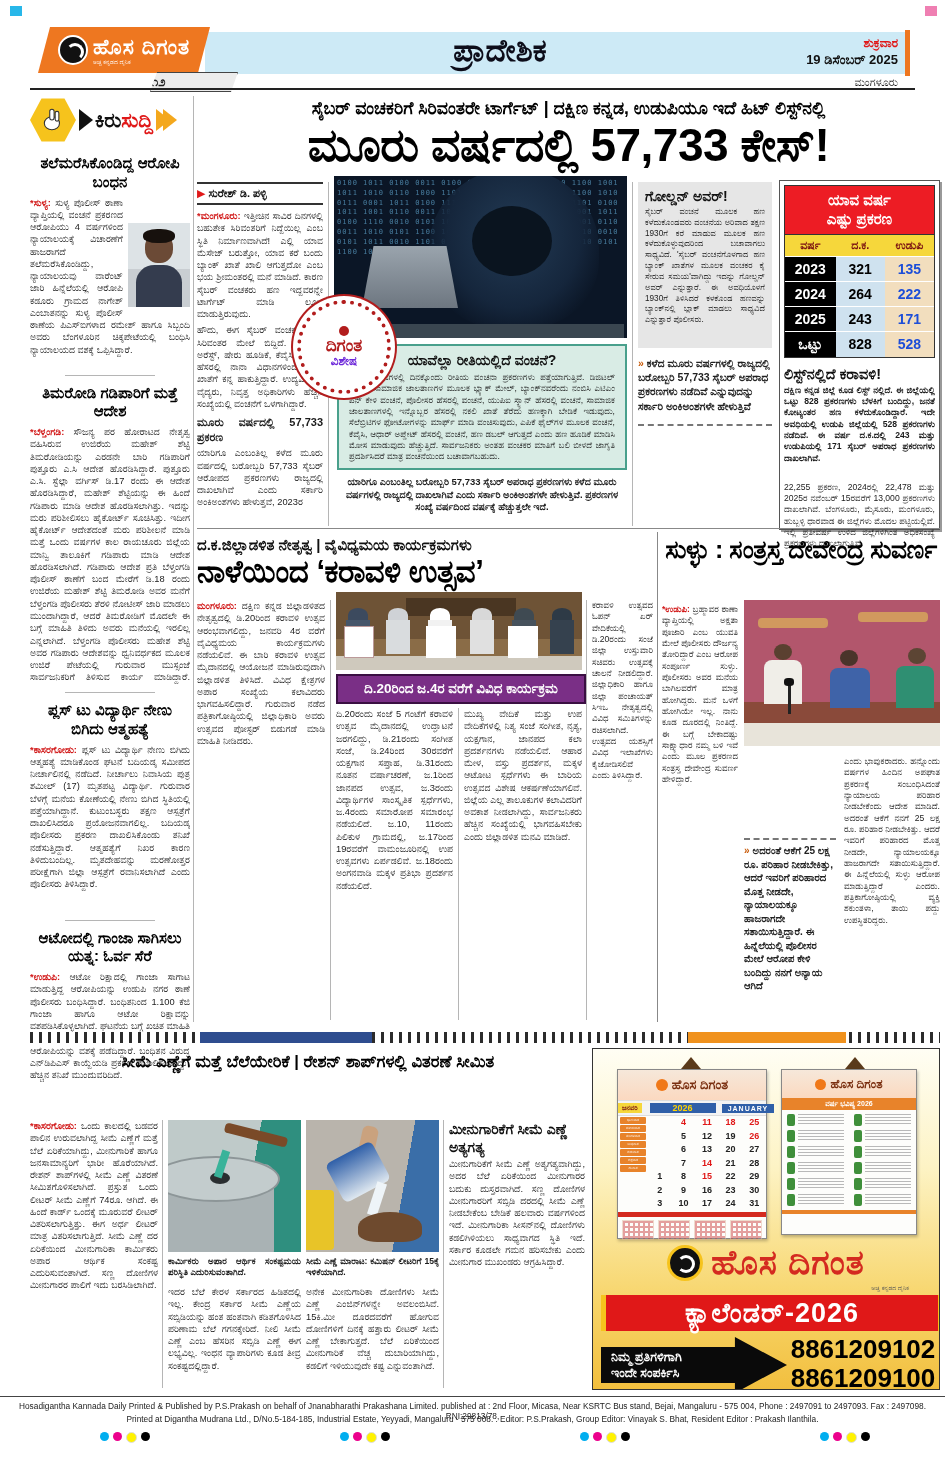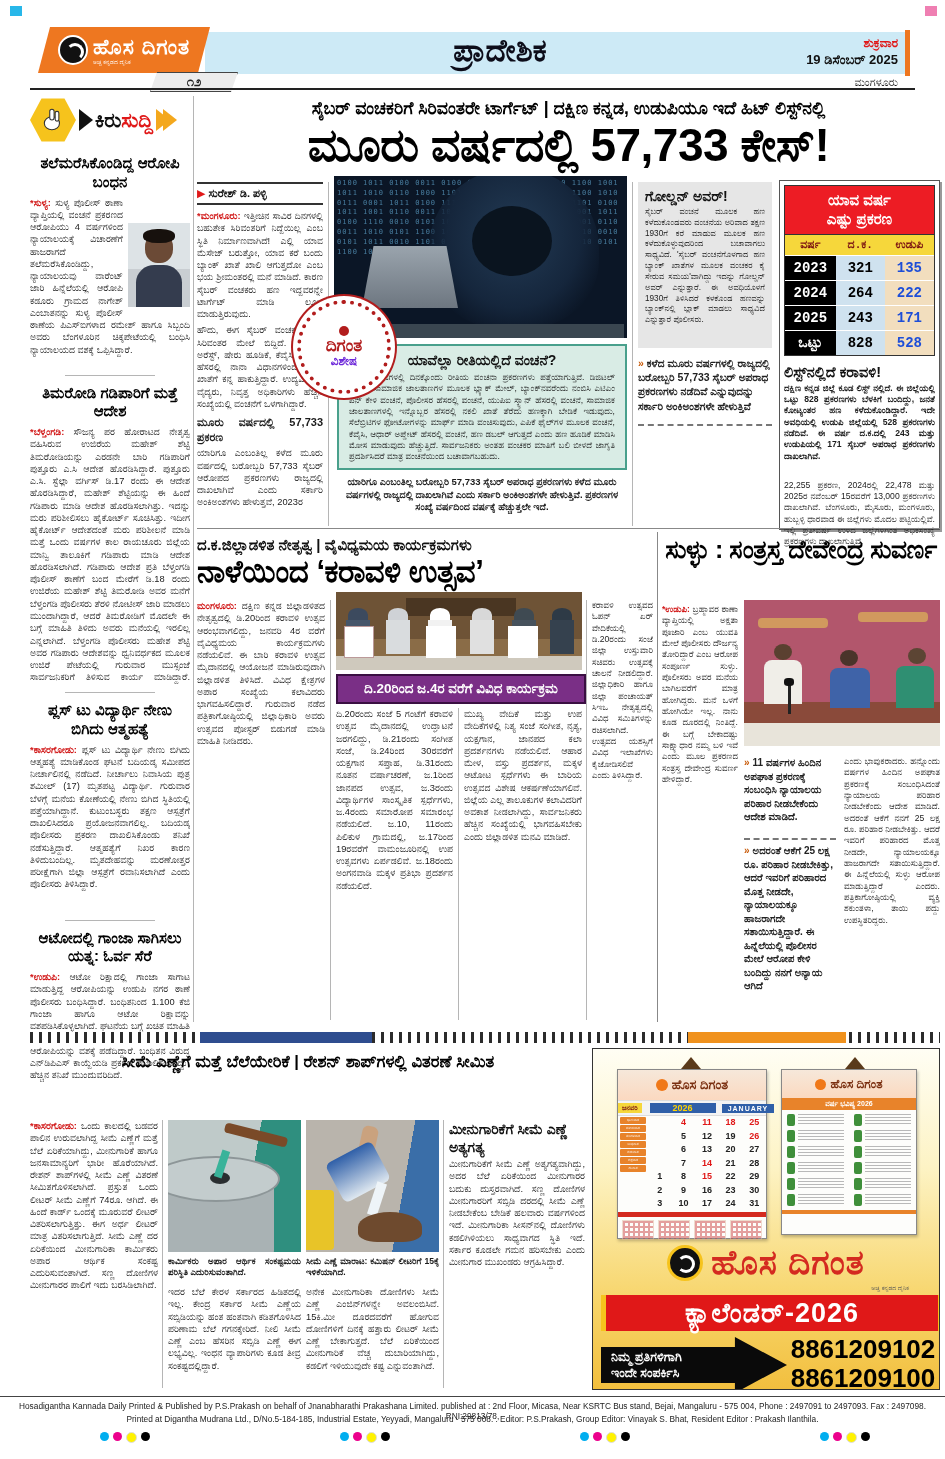--- a/index.html
+++ b/index.html
@@ -18,21 +18,21 @@
   .logo-blk{background:#ee7720;clip-path:polygon(7% 0,100% 0,93% 100%,0 100%);display:flex;align-items:center;justify-content:center;gap:5px;}
   .blue-strip{background:#cdeaf6;}
   
   .ttl-red{background:#ed1c24;color:#fff;font-weight:bold;text-align:center;font-size:15px;line-height:1.25;padding:5px 0;}
   .thead{display:flex;background:#f6d73b;font-weight:bold;font-size:11px;color:#7a1212;text-align:center;border-top:1px solid #333;}
   .thead span{padding:3px 0;}
   .trow{display:flex;text-align:center;font-weight:bold;font-size:14px;border-top:1px solid #fff;}
   .trow .c0{background:#000;color:#fff;}
   .trow .c1{background:#cfe2ef;color:#000;}
   .trow .c2{background:#f2debe;color:#1d4ed8;}
-  .trow span,.thead span{display:block;padding:4px 0;font-family:Liberation Mono, monospace;}
+  .trow span,.thead span{display:block;padding:4px 0;}
   .cw0{width:34%;} .cw1{width:33%;} .cw2{width:33%;}
   
   .bullet{font-size:10.5px;line-height:1.35;font-weight:bold;color:#222;text-align:left;}
   .bullet .mk{color:#c85a08;margin-right:3px;}
   .bullet.red{color:#d11616;}
   .dashed-sep{border-top:2px dashed #777;}
   
   .fraud-box{background:#d9ece5;border:2px solid #49a08c;}
   
   .stamp{border-radius:50%;background:#fff;border:4px dotted #b21d1d;box-shadow:0 0 0 4px #fff,0 0 0 6px #b21d1d;
@@ -68,21 +68,21 @@
   <div class="abs logo-blk" style="left:38px;top:27px;width:172px;height:46px;">
     <span style="width:26px;height:26px;border-radius:50%;background:#111;display:inline-block;border:2px solid #fff;position:relative;">
       <i style="position:absolute;left:6px;top:6px;width:12px;height:12px;border-radius:50%;border:3px solid #fff;border-left-color:transparent;border-bottom-color:transparent;display:block;"></i>
     </span>
     <span style="display:flex;flex-direction:column;line-height:1;">
       <b style="color:#fff;font-size:21px;letter-spacing:1px;">ಹೊಸ ದಿಗಂತ</b>
       <i style="color:#fff;font-size:6px;font-style:normal;margin-top:2px;">ಅಚ್ಚ ಕನ್ನಡದ ದೈನಿಕ</i>
     </span>
   </div>
   <div class="abs" style="left:150px;top:72px;width:86px;height:18px;background:#ececec;clip-path:polygon(8% 0,100% 0,92% 100%,0 100%);
-              display:flex;align-items:center;justify-content:center;border:1px solid #444;">
+              display:flex;align-items:center;justify-content:flex-start;border:1px solid #444;">
     <b style="font-size:13px;color:#222;">೧೨</b>
   </div>
   <div class="abs" style="left:770px;top:36px;width:128px;text-align:right;font-size:12px;font-weight:bold;color:#e01818;">ಶುಕ್ರವಾರ</div>
   <div class="abs" style="left:770px;top:52px;width:128px;text-align:right;font-size:13px;font-weight:bold;color:#111;">19 ಡಿಸೆಂಬರ್ 2025</div>
   <div class="abs" style="left:770px;top:76px;width:128px;text-align:right;font-size:11px;color:#222;">ಮಂಗಳೂರು</div>
   <div class="abs" style="left:905px;top:30px;width:5px;height:46px;background:#ee7720;"></div>
   <div class="abs" style="left:30px;top:88px;width:885px;height:2px;background:#222;"></div>
 
   <div class="rule-v" style="left:193px;top:96px;height:926px;"></div>
   <div class="abs" style="left:30px;top:96px;width:160px;height:926px;">
@@ -264,23 +264,20 @@
   <div class="abs" style="left:744px;top:600px;width:196px;height:146px;background:linear-gradient(#b2566c 70%,#8a4a3a 70% 84%,#e8e4da 84%);overflow:hidden;">
     <i style="position:absolute;left:14px;top:18px;width:70px;height:10px;background:rgba(240,220,80,.5);border-radius:4px;display:block;box-shadow:100px -6px 0 rgba(240,220,80,.5);"></i>
     <i style="position:absolute;left:30px;top:44px;width:18px;height:16px;border-radius:50%;background:#5a4030;display:block;box-shadow:66px 6px 0 #4a342a,134px 4px 0 #5c4534;"></i>
     <i style="position:absolute;left:20px;top:60px;width:38px;height:44px;border-radius:8px 8px 0 0;background:#f0eee8;display:block;"></i>
     <i style="position:absolute;left:86px;top:68px;width:40px;height:40px;border-radius:8px 8px 0 0;background:#3f63a8;display:block;"></i>
     <i style="position:absolute;left:152px;top:66px;width:38px;height:42px;border-radius:8px 8px 0 0;background:#2f8f72;display:block;"></i>
     <i style="position:absolute;left:44px;top:84px;width:3px;height:30px;background:#222;display:block;"></i>
     <i style="position:absolute;left:40px;top:78px;width:10px;height:8px;border-radius:40%;background:#111;display:block;"></i>
   </div>
 
-  <div class="abs bullet" style="left:744px;top:756px;width:92px;height:78px;font-size:10px;">
-    <span class="mk">»</span><span>11 ವರ್ಷಗಳ ಹಿಂದಿನ ಅಪಘಾತ ಪ್ರಕರಣಕ್ಕೆ ಸಂಬಂಧಿಸಿ ನ್ಯಾಯಾಲಯ ಪರಿಹಾರ ನೀಡಬೇಕೆಂದು ಆದೇಶ ಮಾಡಿದೆ.</span>
-  </div>
   <div class="abs dashed-sep" style="left:744px;top:838px;width:92px;"></div>
   <div class="abs bullet" style="left:744px;top:844px;width:92px;height:176px;font-size:10px;">
     <span class="mk">»</span><span>ಅದರಂತೆ ಆಕೆಗೆ 25 ಲಕ್ಷ ರೂ. ಪರಿಹಾರ ನೀಡಬೇಕಿತ್ತು, ಆದರೆ ಇವರಿಗೆ ಪರಿಹಾರದ ಮೊತ್ತ ನೀಡದೇ, ನ್ಯಾಯಾಲಯಕ್ಕೂ ಹಾಜರಾಗದೇ ಸತಾಯಿಸುತ್ತಿದ್ದಾರೆ. ಈ ಹಿನ್ನೆಲೆಯಲ್ಲಿ ಪೊಲೀಸರ ಮೇಲೆ ಆರೋಪ ಕೇಳಿ ಬಂದಿದ್ದು ನನಗೆ ಅನ್ಯಾಯ ಆಗಿದೆ</span>
   </div>
   <div class="abs body-txt" style="left:844px;top:756px;width:96px;height:264px;font-size:8.6px;">ಎಂದು ಭಾವುಕರಾದರು. ಹನ್ನೊಂದು ವರ್ಷಗಳ ಹಿಂದಿನ ಅಪಘಾತ ಪ್ರಕರಣಕ್ಕೆ ಸಂಬಂಧಿಸಿದಂತೆ ನ್ಯಾಯಾಲಯ ಪರಿಹಾರ ನೀಡಬೇಕೆಂದು ಆದೇಶ ಮಾಡಿದೆ. ಅದರಂತೆ ಆಕೆಗೆ ನನಗೆ 25 ಲಕ್ಷ ರೂ. ಪರಿಹಾರ ನೀಡಬೇಕಿತ್ತು. ಆದರೆ ಇವರಿಗೆ ಪರಿಹಾರದ ಮೊತ್ತ ನೀಡದೇ, ನ್ಯಾಯಾಲಯಕ್ಕೂ ಹಾಜರಾಗದೇ ಸತಾಯಿಸುತ್ತಿದ್ದಾರೆ. ಈ ಹಿನ್ನೆಲೆಯಲ್ಲಿ ಸುಳ್ಳು ಆರೋಪ ಮಾಡುತ್ತಿದ್ದಾರೆ ಎಂದರು. ಪತ್ರಿಕಾಗೋಷ್ಠಿಯಲ್ಲಿ ವ್ಯಕ್ತಿ ಶಕುಂತಳಾ, ತಾಯಿ ಪದ್ದು ಉಪಸ್ಥಿತರಿದ್ದರು.</div>
 
   <div class="abs hatch" style="left:30px;top:1032px;width:910px;height:11px;"></div>
   <div class="abs" style="left:200px;top:1032px;width:172px;height:11px;background:#2e4d8f;"></div>
   <div class="abs" style="left:688px;top:1032px;width:158px;height:11px;background:#f0921e;"></div>
 

